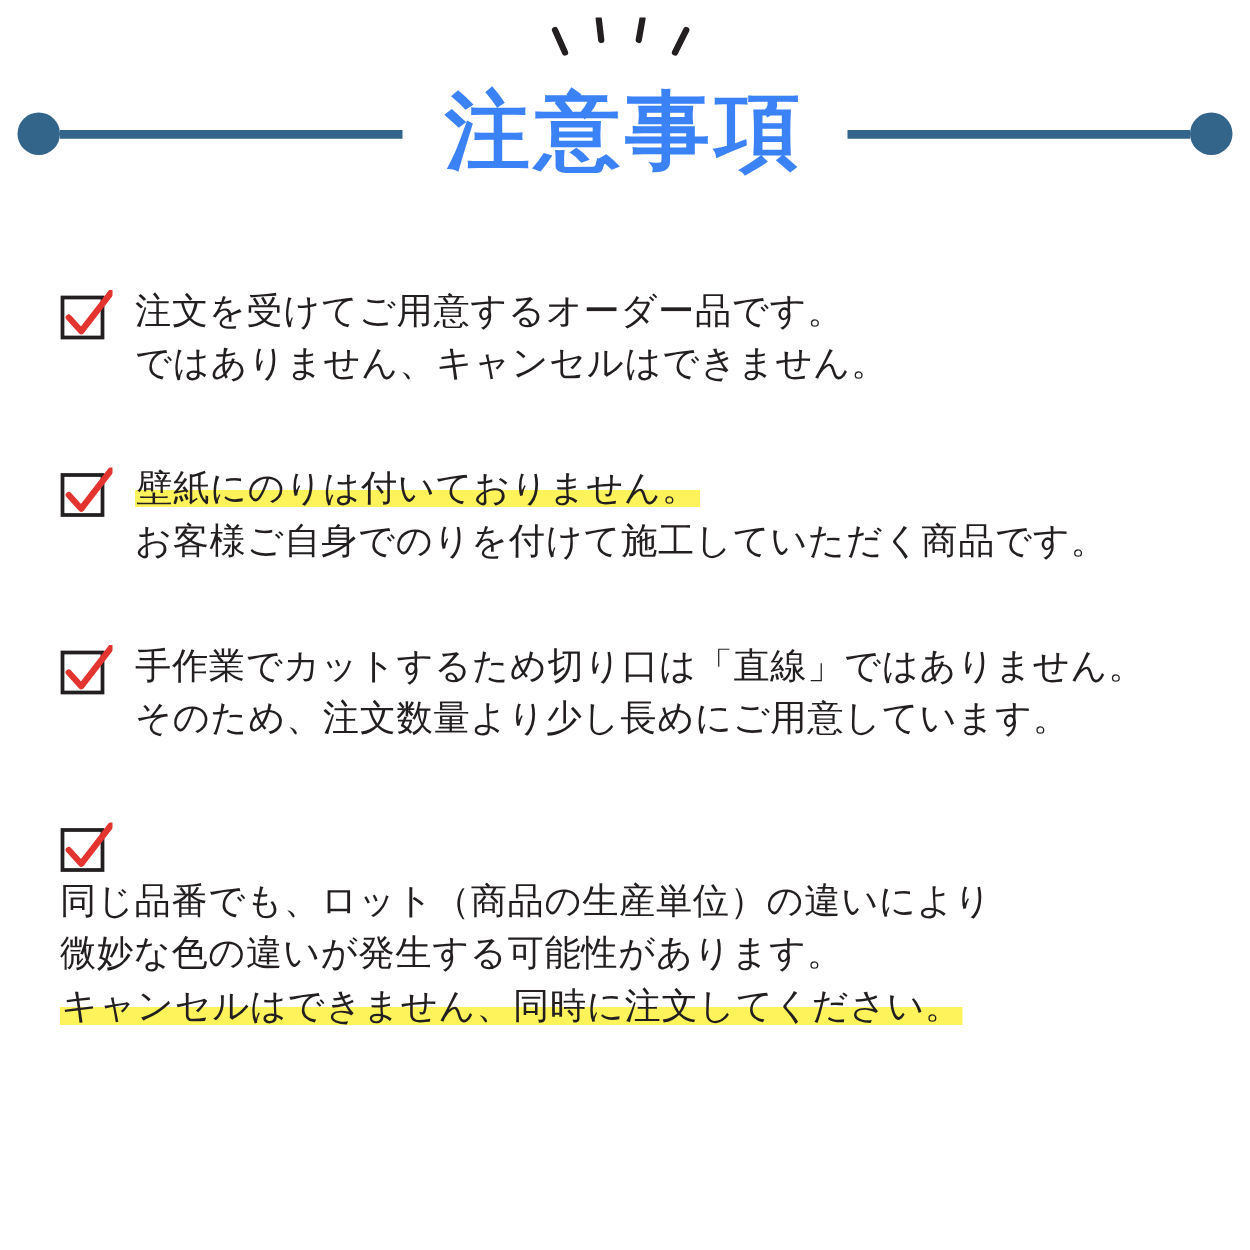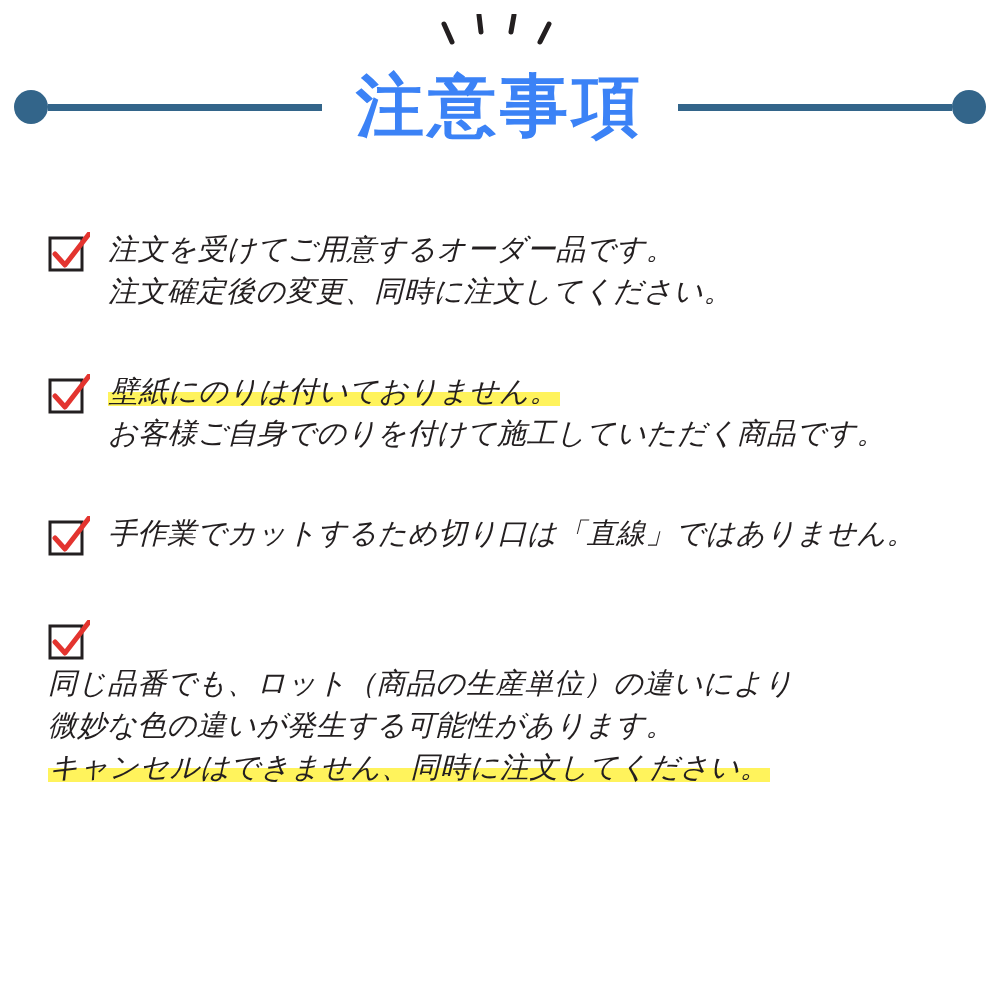--- a/index.html
+++ b/index.html
@@ -81,21 +81,20 @@
     left: 0;
     width: 1000px;
     padding: 0 48px;
     box-sizing: border-box;
   }
 
   .item {
     display: flex;
     align-items: flex-start;
     margin-bottom: 58px;
-    font-style: italic;
   }
   .item:last-child { margin-bottom: 0; flex-direction: column; }
 
   .check {
     flex: 0 0 auto;
     width: 42px;
     height: 42px;
     margin-top: 4px;
     margin-right: 18px;
     position: relative;
@@ -148,21 +147,21 @@
 
     <div class="item">
       <div class="check">
         <svg width="42" height="42" viewBox="0 0 42 42" xmlns="http://www.w3.org/2000/svg">
           <rect x="2" y="6" width="32" height="32" fill="none" stroke="#231f20" stroke-width="3"></rect>
           <path d="M7 22 L17 33 L41 2" fill="none" stroke="#e3342f" stroke-width="5" stroke-linecap="round" stroke-linejoin="round"></path>
         </svg>
       </div>
       <div class="lines">
         <div class="ln">注文を受けてご用意するオーダー品です。</div>
-        <div class="ln">注文確定後の変更、同時に注文してください。</div>
+        <div class="ln">ではありません、キャンセルはできません。</div>
       </div>
     </div>
 
     <div class="item">
       <div class="check">
         <svg width="42" height="42" viewBox="0 0 42 42" xmlns="http://www.w3.org/2000/svg">
           <rect x="2" y="6" width="32" height="32" fill="none" stroke="#231f20" stroke-width="3"></rect>
           <path d="M7 22 L17 33 L41 2" fill="none" stroke="#e3342f" stroke-width="5" stroke-linecap="round" stroke-linejoin="round"></path>
         </svg>
       </div>
@@ -174,20 +173,21 @@
 
     <div class="item">
       <div class="check">
         <svg width="42" height="42" viewBox="0 0 42 42" xmlns="http://www.w3.org/2000/svg">
           <rect x="2" y="6" width="32" height="32" fill="none" stroke="#231f20" stroke-width="3"></rect>
           <path d="M7 22 L17 33 L41 2" fill="none" stroke="#e3342f" stroke-width="5" stroke-linecap="round" stroke-linejoin="round"></path>
         </svg>
       </div>
       <div class="lines">
         <div class="ln">手作業でカットするため切り口は「直線」ではありません。</div>
+        <div class="ln">そのため、注文数量より少し長めにご用意しています。</div>
       </div>
     </div>
 
     <div class="item">
       <div class="check">
         <svg width="42" height="42" viewBox="0 0 42 42" xmlns="http://www.w3.org/2000/svg">
           <rect x="2" y="6" width="32" height="32" fill="none" stroke="#231f20" stroke-width="3"></rect>
           <path d="M7 22 L17 33 L41 2" fill="none" stroke="#e3342f" stroke-width="5" stroke-linecap="round" stroke-linejoin="round"></path>
         </svg>
       </div>

